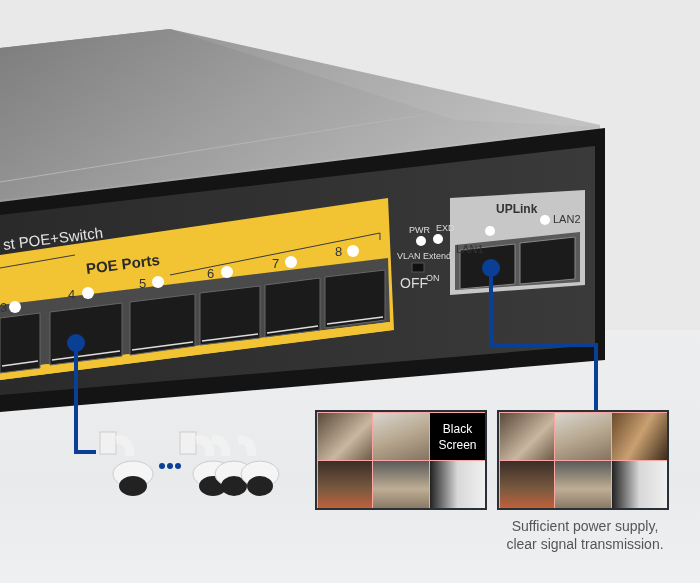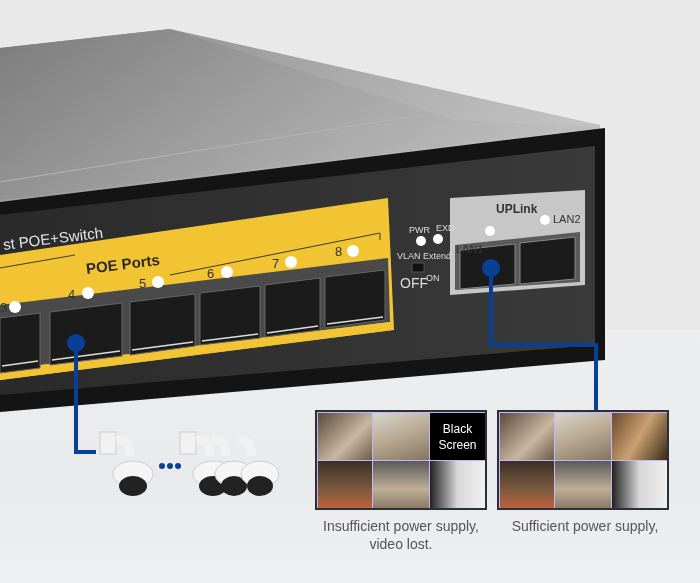--- a/index.html
+++ b/index.html
@@ -1,21 +1,21 @@
 <!DOCTYPE html>
 <html><head>
 <meta charset="utf-8">
 <style>
   html,body{margin:0;padding:0;}
   body{width:700px;height:583px;overflow:hidden;background:#e9e9e9;font-family:"Liberation Sans",sans-serif;position:relative;}
   .scene{position:absolute;left:0;top:0;width:700px;height:583px;}
   .floor{position:absolute;left:0;top:330px;width:700px;height:253px;background:linear-gradient(180deg,#eceef0 0%,#e8eaec 60%,#eef0f2 100%);}
   .lbl{position:absolute;font-family:"Liberation Sans",sans-serif;white-space:nowrap;}
   .cap{position:absolute;text-align:center;color:#555;font-size:14px;line-height:18px;}
-  .screen-panel{position:absolute;background:#c4b5fd;border:2px solid #2b3036;box-sizing:border-box;}
+  .screen-panel{position:absolute;background:#fca5a5;border:2px solid #2b3036;box-sizing:border-box;}
   .tile{position:absolute;}
   .black-screen{position:absolute;background:#000;color:#fff;font-size:12px;text-align:center;display:flex;flex-direction:column;justify-content:center;align-items:center;line-height:16px;}
 </style>
 </head>
 <body>
 
 <div class="scene">
 
   <div class="floor"></div>
 
@@ -159,21 +159,18 @@
 
   <div class="screen-panel" style="left:497px;top:410px;width:172px;height:100px;">
     <div class="tile" style="left:1px;top:1px;width:54px;height:47px;background:linear-gradient(135deg,#5a4a3a,#c9b7a0 60%,#6b5a48);"></div>
     <div class="tile" style="left:56px;top:1px;width:56px;height:47px;background:linear-gradient(160deg,#d8d5cf,#b8a890 50%,#857360);"></div>
     <div class="tile" style="left:113px;top:1px;width:55px;height:47px;background:linear-gradient(120deg,#6a4a2a,#c9a070 50%,#3a2a1a);"></div>
     <div class="tile" style="left:1px;top:49px;width:54px;height:47px;background:linear-gradient(180deg,#3a2e26,#7a5a40 60%,#c0603a);"></div>
     <div class="tile" style="left:56px;top:49px;width:56px;height:47px;background:linear-gradient(180deg,#5a5a5a,#bfae95 60%,#8a7a66);"></div>
     <div class="tile" style="left:113px;top:49px;width:55px;height:47px;background:linear-gradient(90deg,#222,#d8d8d8 50%,#f0f0f0);"></div>
   </div>
 
-  <div class="cap" style="left:305px;top:517px;width:192px;">
-    <div>Insufficient power supply,</div>
-    <div>video lost.</div>
-  </div>
   <div class="cap" style="left:490px;top:517px;width:190px;">
     <div>Sufficient power supply,</div>
+    <div>clear signal transmission.</div>
   </div>
 
 </div>
 
 </body></html>

